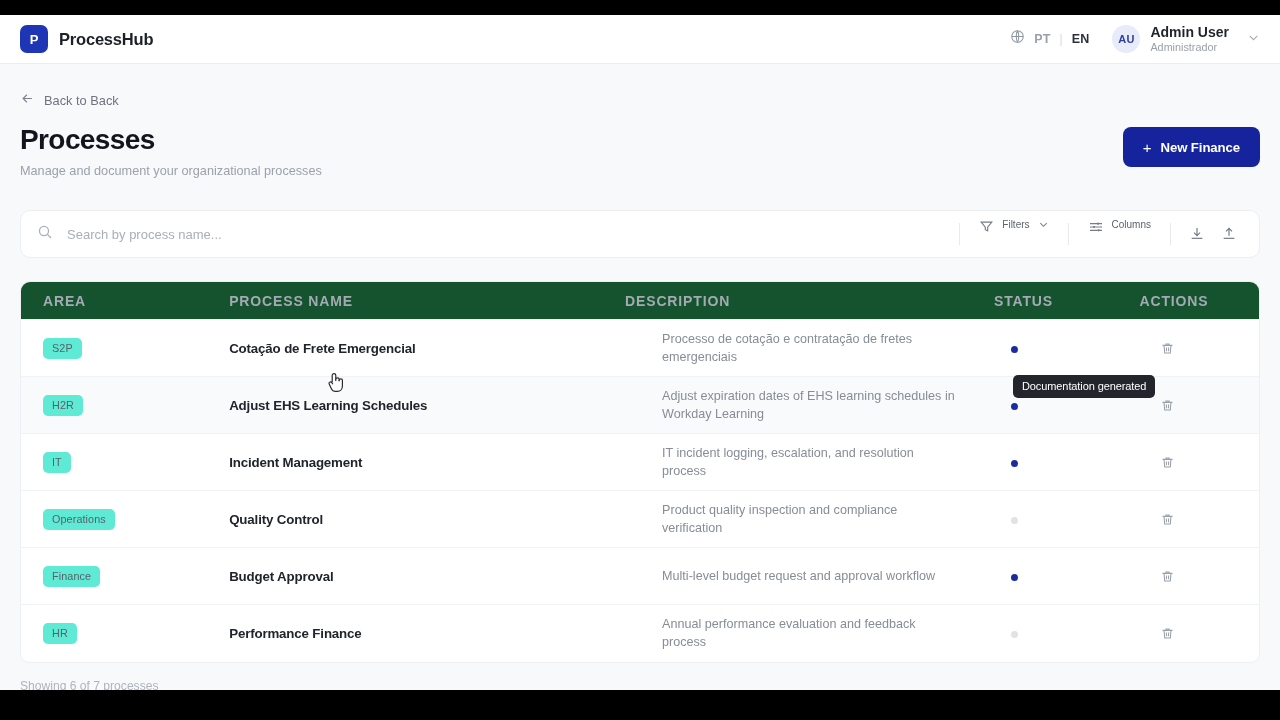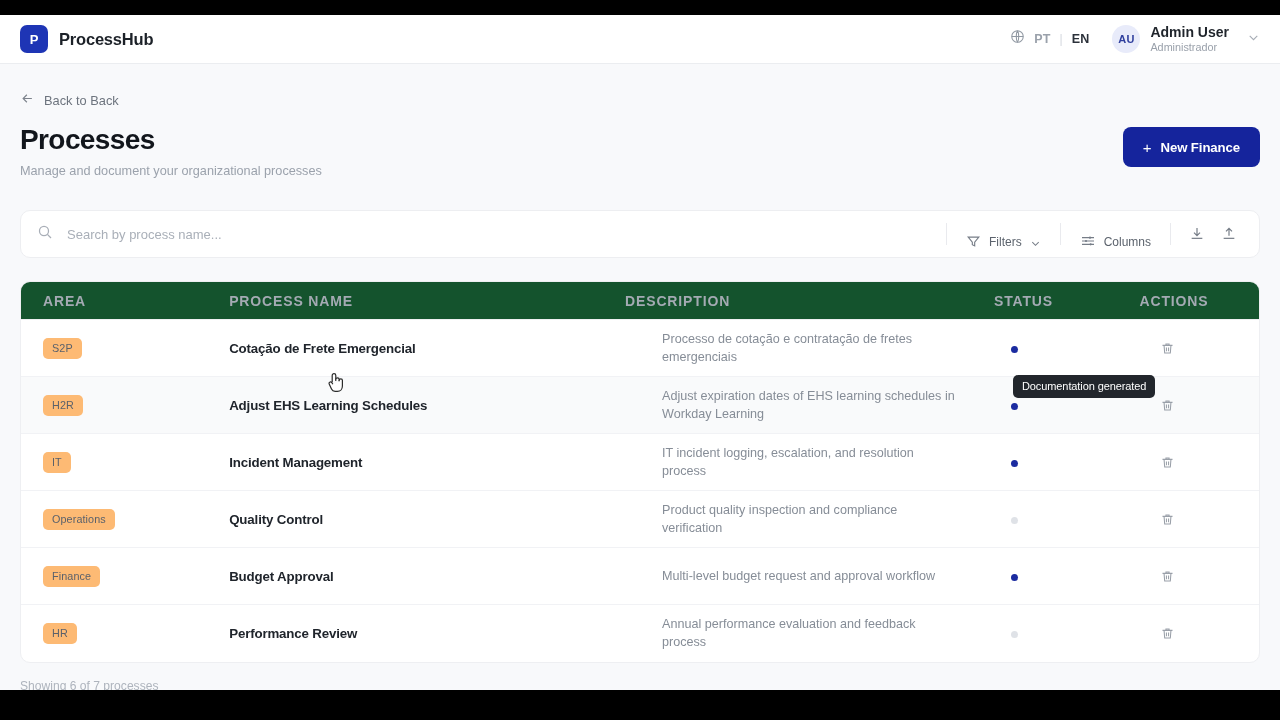--- a/index.html
+++ b/index.html
@@ -209,28 +209,28 @@
   .search-input::placeholder { color: #a9afb8; }
 
   .tb-divider {
     width: 1px; height: 22px;
     background: #e9eaee;
     margin: 0 10px;
     flex: none;
   }
   .tb-btn {
     display: inline-flex;
-    align-items: flex-end;
+    align-items: flex-start;
     gap: 8px;
     height: 30px;
     padding: 0 9px;
     border: none;
     background: transparent;
     font-family: inherit;
-    font-size: 12px;
+    font-size: 10px;
     color: #5c636d;
     cursor: pointer;
     border-radius: 6px;
   }
   .tb-btn svg { display: block; color: #767d87; }
   .tb-icon-btn {
     width: 32px; height: 30px;
     border: none;
     background: transparent;
     display: inline-flex;
@@ -278,21 +278,21 @@
     height: 57px;
   }
   tbody td.td-area { padding-left: 22px; }
 
   .area-chip {
     display: inline-flex;
     align-items: center;
     justify-content: center;
     height: 21px;
     padding: 0 9px;
-    background: #fdba74;
+    background: #5eead4;
     border-radius: 5px;
     font-size: 10.8px;
     color: #5a616b;
     letter-spacing: 0.1px;
   }
   .proc-name {
     font-size: 13.3px;
     font-weight: bold;
     color: #20252c;
     letter-spacing: -0.15px;
@@ -625,21 +625,21 @@
                   </span>
                 </button>
               </td>
             </tr>
 
             <tr>
               <td class="td-area">
                 <span class="area-chip">HR</span>
               </td>
               <td>
-                <span class="proc-name">Performance Review</span>
+                <span class="proc-name">Performance Finance</span>
               </td>
               <td>
                 <div class="proc-desc">Annual performance evaluation and feedback process</div>
               </td>
               <td class="status-cell">
                 <span class="dot off"></span>
               </td>
               <td class="actions-cell">
                 <button class="trash-btn">
                   <span>

